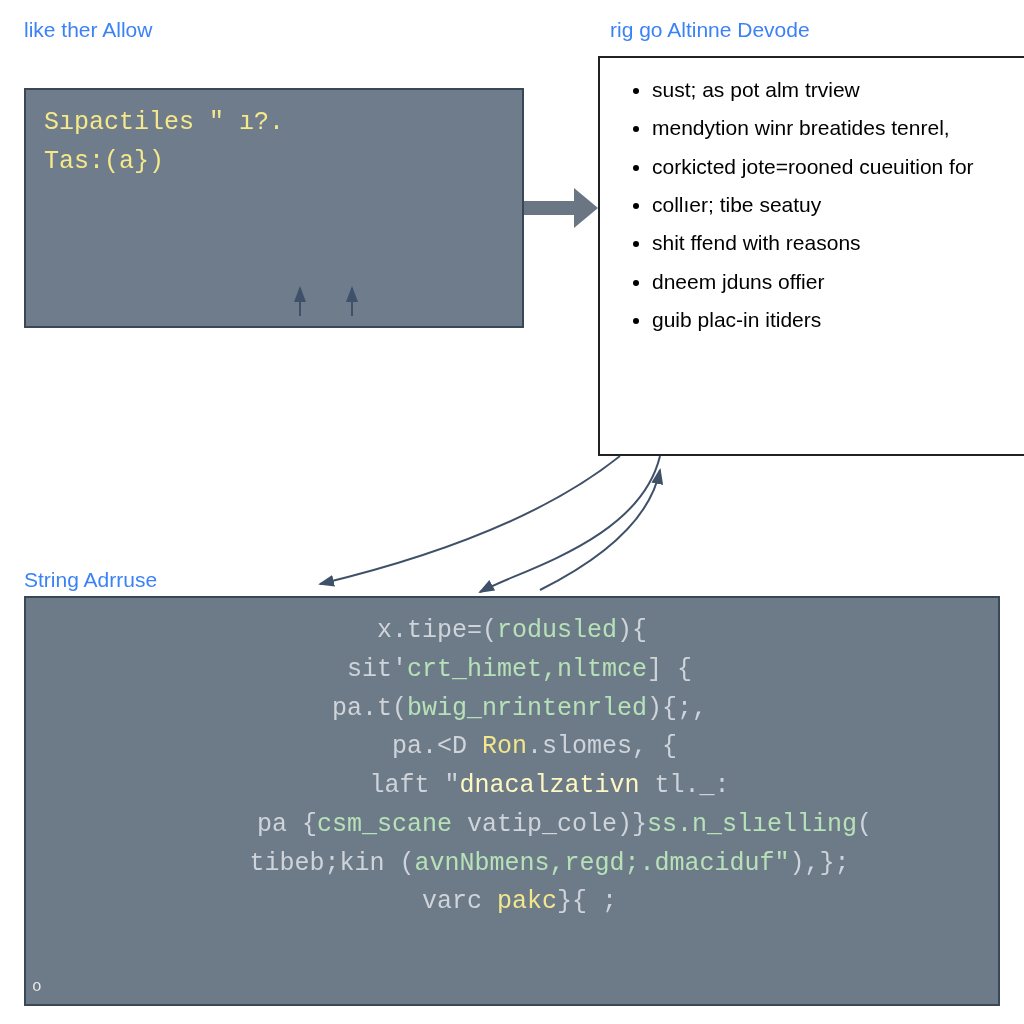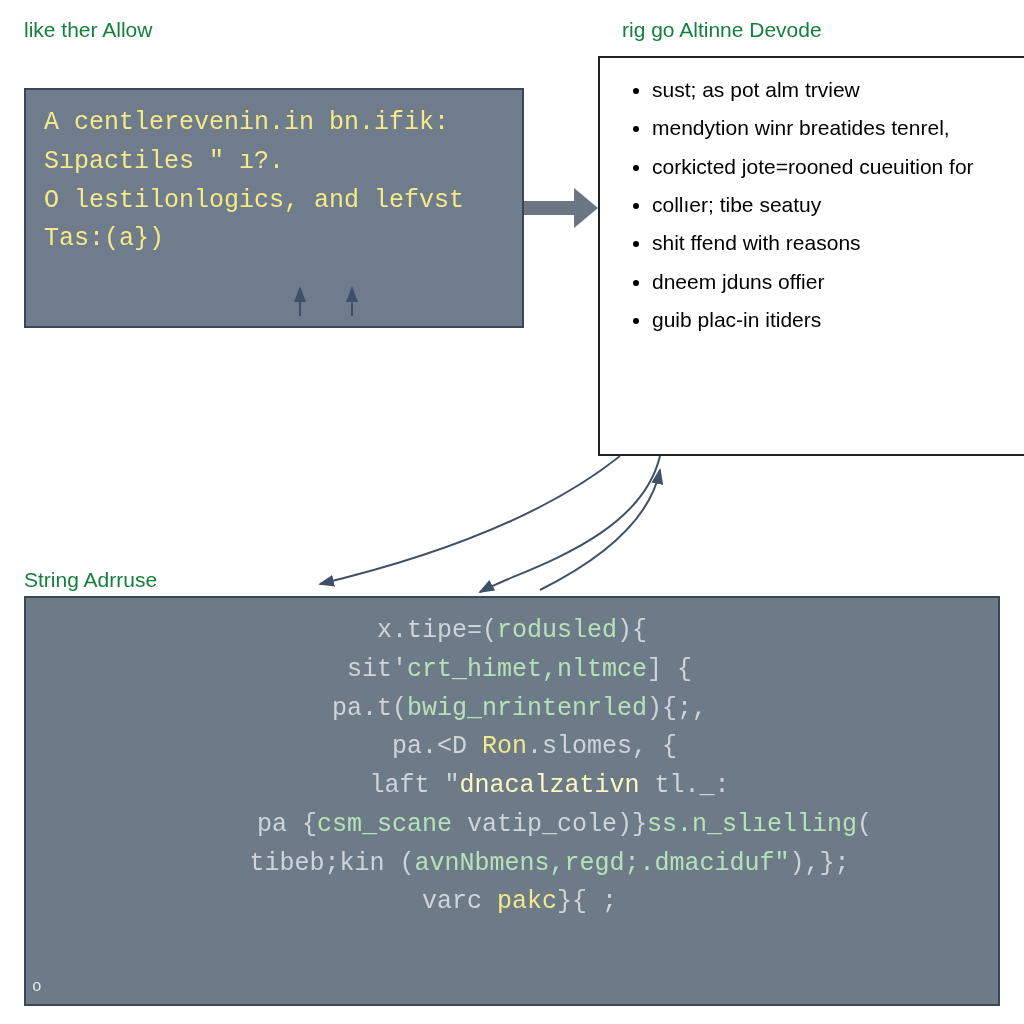--- a/index.html
+++ b/index.html
@@ -7,24 +7,24 @@
     width: 1024px;
     height: 1024px;
     background: #ffffff;
     font-family: "Segoe UI", Tahoma, sans-serif;
     position: relative;
     overflow: hidden;
   }
   .label {
     position: absolute;
     font-size: 21px;
-    color: #15803d;
+    color: #3b82f6;
   }
   .label.left-hdr { top: 18px; left: 24px; }
-  .label.right-hdr { top: 18px; left: 610px; margin-left: 12px; }
+  .label.right-hdr { top: 18px; left: 610px; }
   .label.mid-hdr { top: 528px; left: 24px; margin-top: 40px; }
 
   .upper-box {
     position: absolute;
     top: 88px;
     left: 24px;
     width: 500px;
     height: 240px;
     background: #6f7c8b;
     border: 2px solid #3a4758;
@@ -112,23 +112,21 @@
   }
 </style>
 </head>
 <body>
 
 <div class="label left-hdr">like ther Allow</div>
 <div class="label right-hdr">rig go Altinne Devode</div>
 <div class="label mid-hdr">String Adrruse</div>
 
 <div class="upper-box">
-  <div class="code-line">A centlerevenin.in bn.ifik:</div>
   <div class="code-line">Sıpactiles " ı?.</div>
-  <div class="code-line">O lestilonlogics, and lefvst</div>
   <div class="code-line">Tas:(a})</div>
 </div>
 
 <div class="arrow-right">
   <div class="shaft"></div>
   <div class="head"></div>
 </div>
 
 <div class="right-box">
   <ul>

